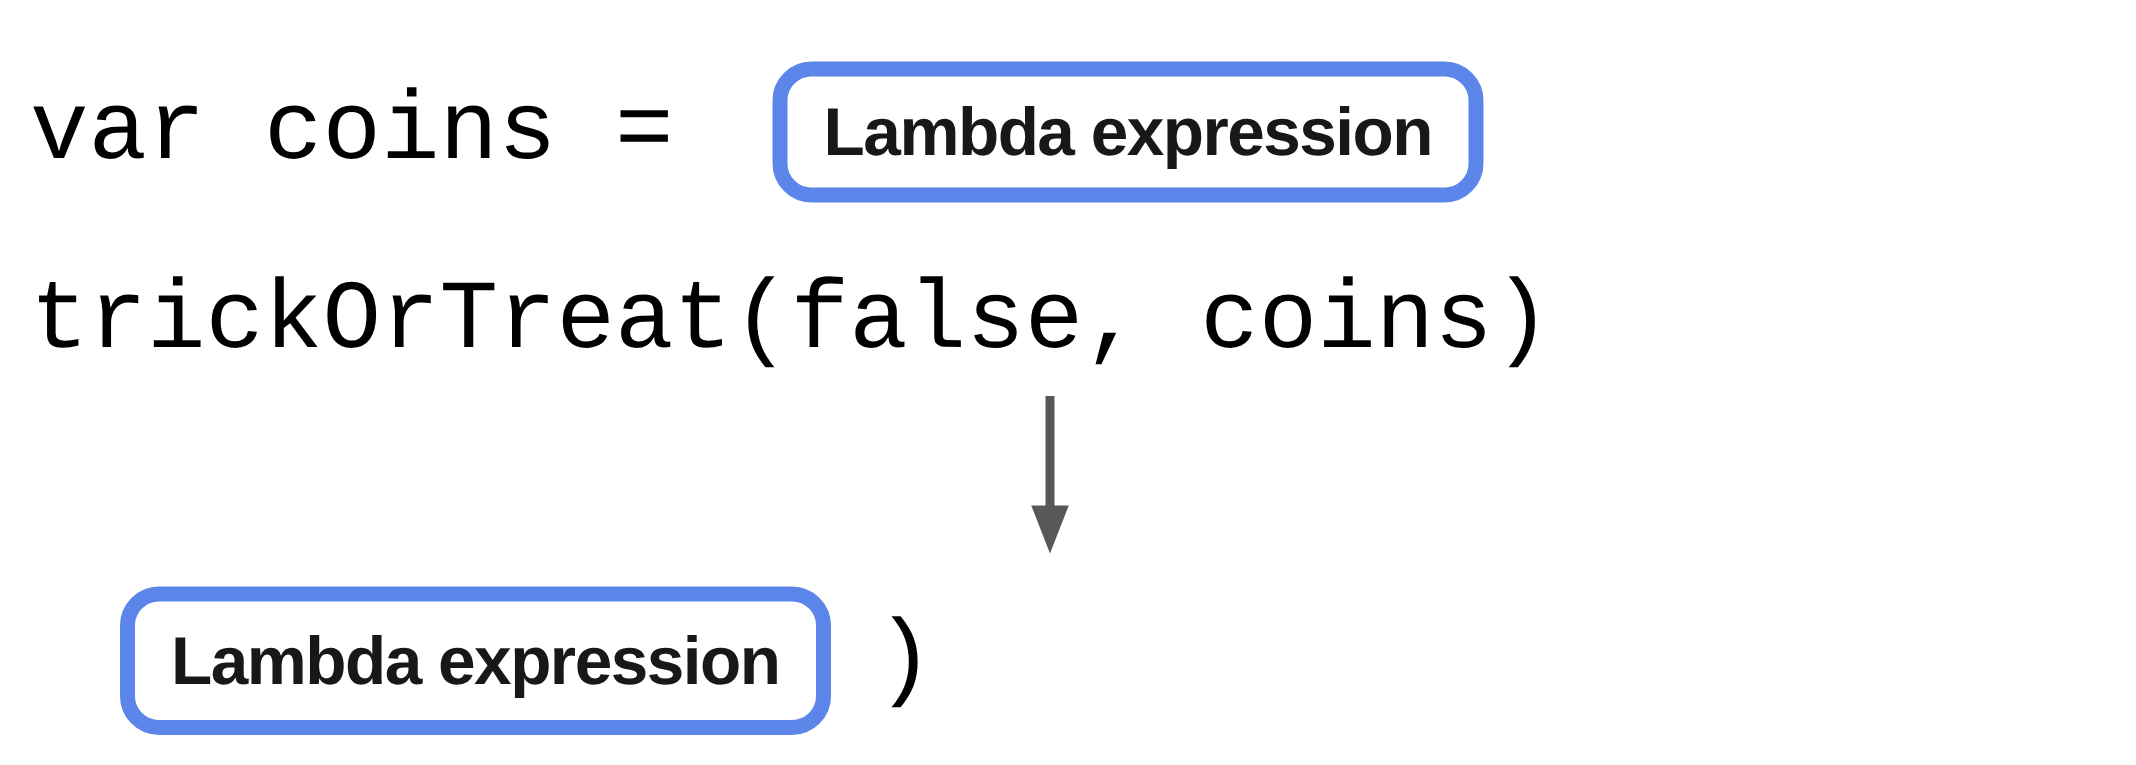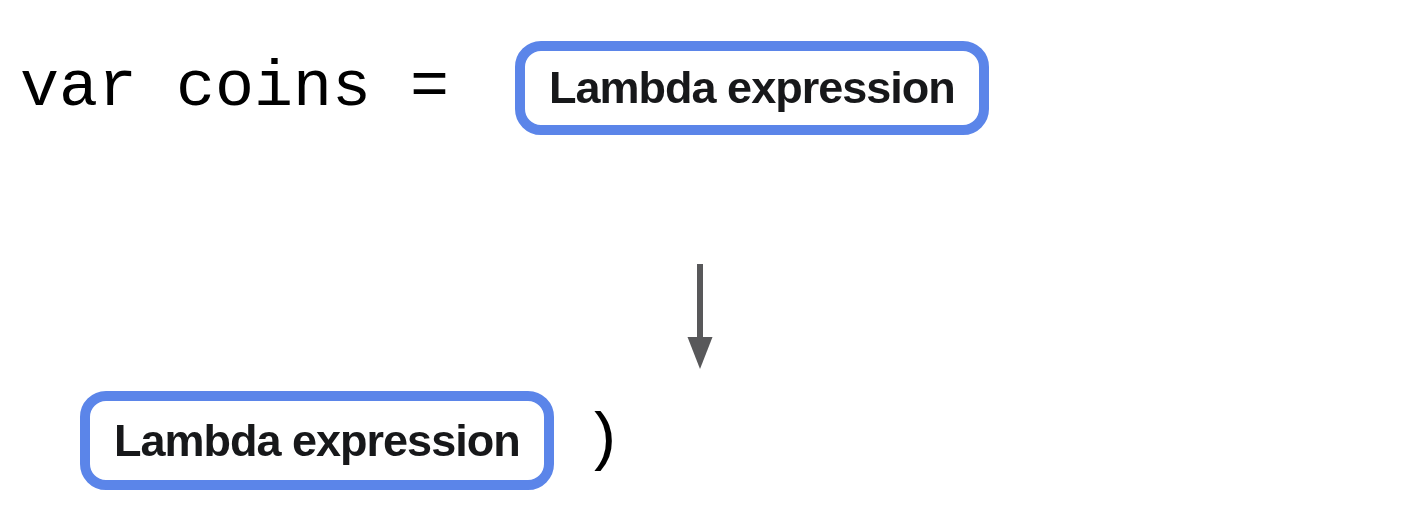--- a/index.html
+++ b/index.html
@@ -67,20 +67,23 @@
 
 <div class="stage">
 
   <div class="row row-1">
     <span class="code">var coins =</span>
     <span class="lambda-box box-assign">
       <span class="lambda-label">Lambda expression</span>
     </span>
   </div>
 
+  <div class="row row-2">
+    <span class="code">trickOrTreat(false, coins)</span>
+  </div>
 
   <svg class="arrow-svg" width="28" height="106" viewBox="0 0 28 106" xmlns="http://www.w3.org/2000/svg">
     <rect x="11" y="0" width="6" height="76" fill="var(--arrow)"></rect>
     <polygon points="1.5,73 26.5,73 14,105" fill="var(--arrow)"></polygon>
   </svg>
 
   <div class="row row-3">
     <span class="lambda-box box-arg">
       <span class="lambda-label">Lambda expression</span>
     </span>

